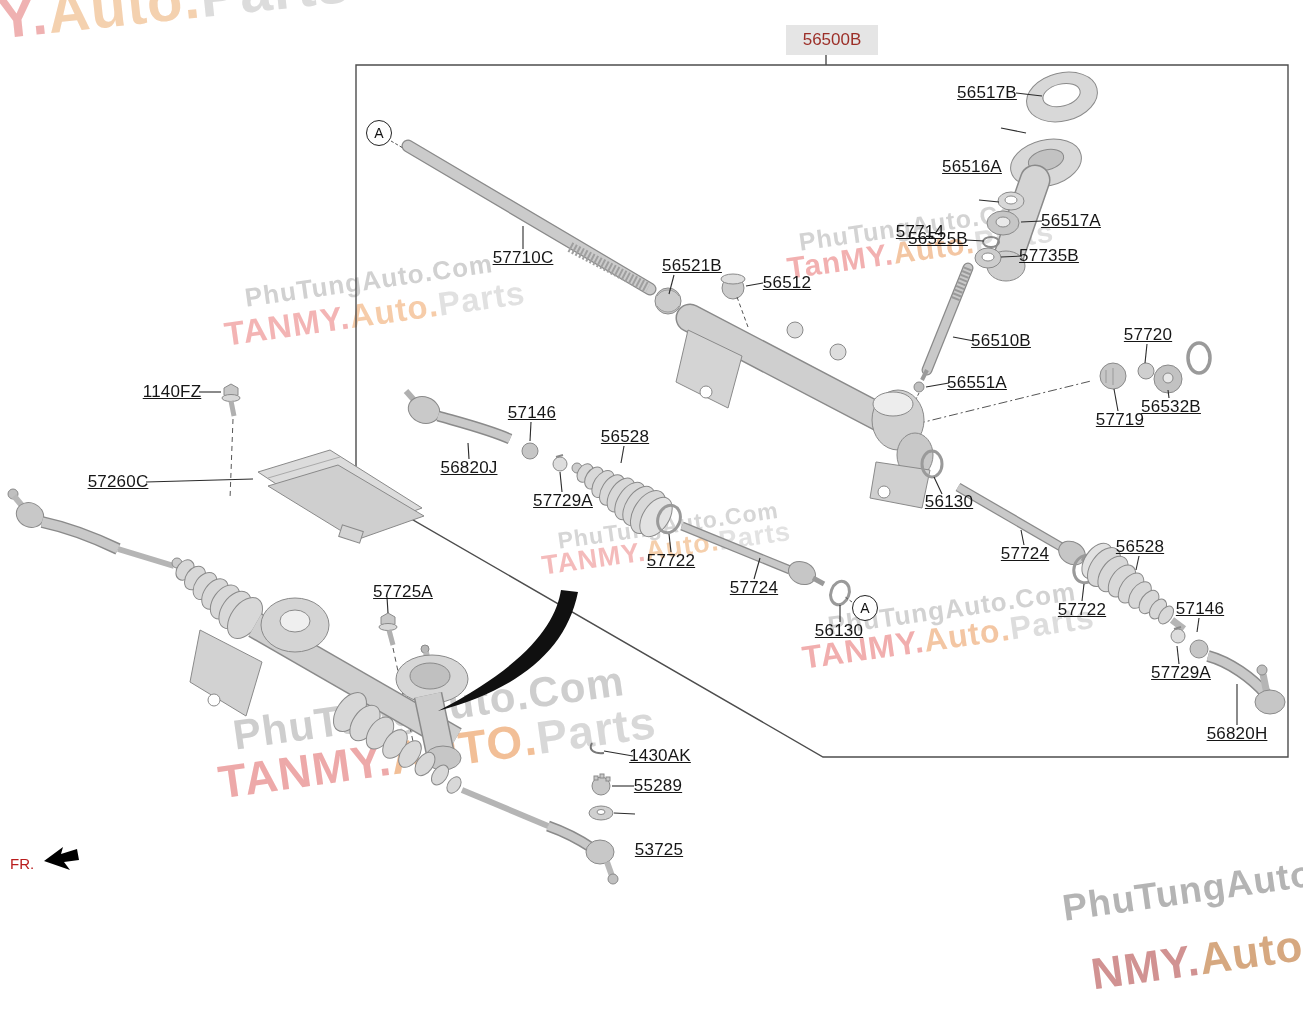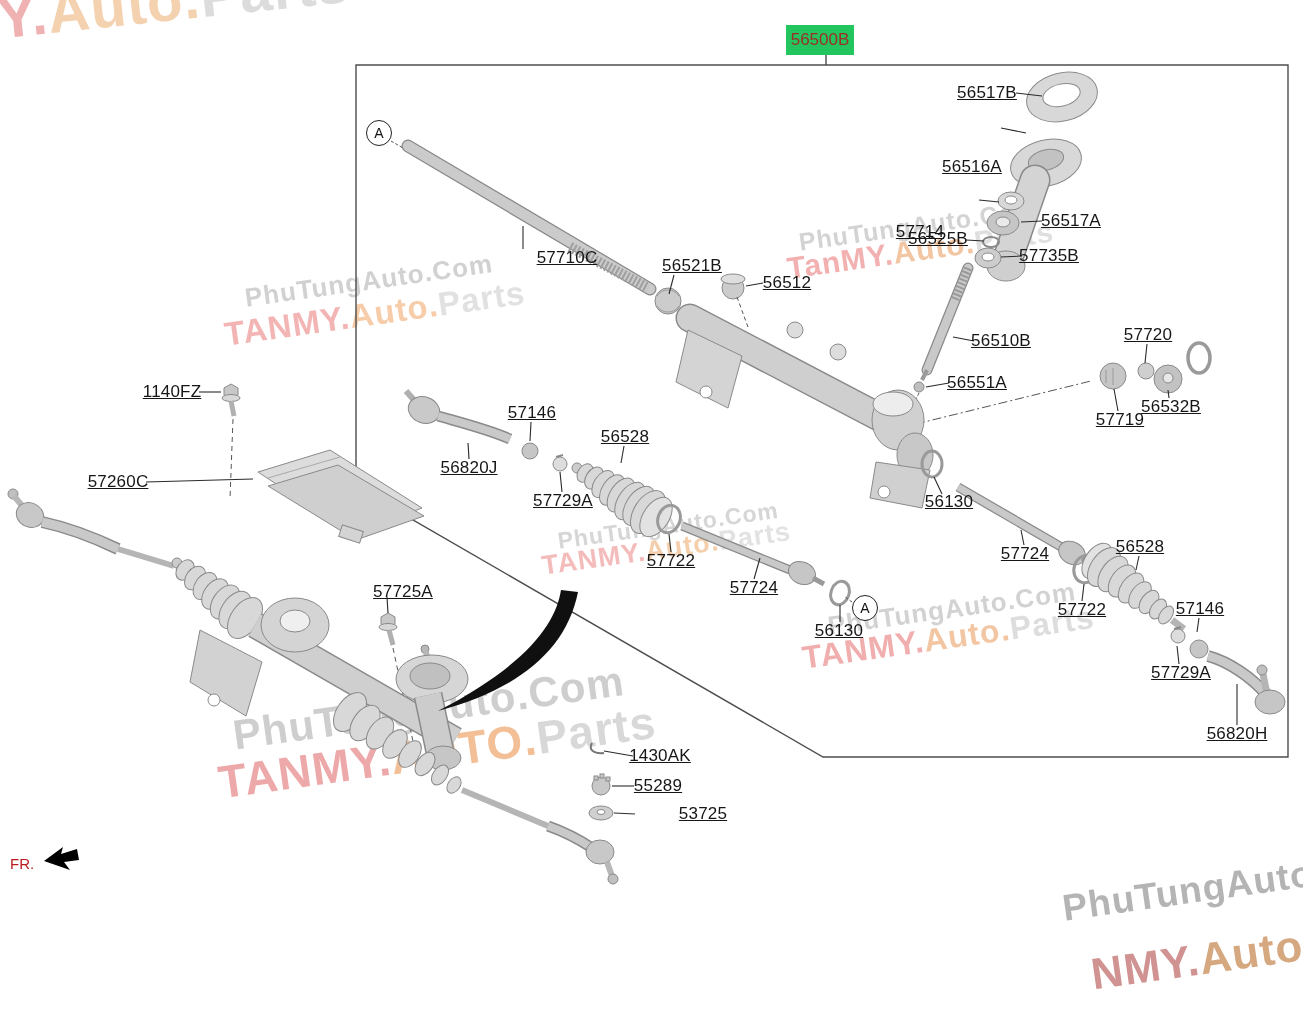--- a/index.html
+++ b/index.html
@@ -1,22 +1,22 @@
 <!DOCTYPE html>
 <html><head>
 <meta charset="utf-8">
 <style>
   html,body{margin:0;padding:0;background:#fff;}
   .stage{position:relative;width:1303px;height:1020px;overflow:hidden;background:#fff;
          font-family:"Liberation Sans",sans-serif;}
   .layer{position:absolute;left:0;top:0;width:1303px;height:1020px;}
   svg.layer{pointer-events:none;}
   .hdr{position:absolute;left:8px;top:5px;font-size:14.5px;color:#1a1a1a;line-height:18px;}
-  .red-label{position:absolute;left:786px;top:25px;width:68px;height:30px;
-             background:#22c55e;color:#9c2f28;font-size:17px;display:flex;
+  .red-label{position:absolute;left:786px;top:25px;width:92px;height:30px;
+             background:#e5e5e5;color:#9c2f28;font-size:17px;display:flex;
              align-items:center;justify-content:center;text-align:right;}
   .plabel{position:absolute;transform:translate(-50%,-50%);font-size:17px;color:#161616;
           white-space:nowrap;letter-spacing:.2px;text-decoration:underline;}
   .marker{position:absolute;transform:translate(-50%,-50%);width:24px;height:24px;
           border:1.6px solid #222;border-radius:50%;background:#fff;font-size:14px;
           color:#111;display:flex;align-items:center;justify-content:center;}
   .wm{position:absolute;font-weight:700;white-space:nowrap;transform-origin:left top;
       opacity:.85;letter-spacing:1px;font-style:normal;pointer-events:none;}
   .fr-wrap{position:absolute;left:10px;top:840px;width:90px;height:50px;}
   .fr-text{position:absolute;left:0;top:15px;font-size:15px;color:#b91c1c;}
@@ -318,21 +318,21 @@
       <div class="plabel" style="left: 972px; top: 128px; margin-top: 39px;">56516A</div>
       <div class="plabel" style="left: 920px; top: 200px; margin-top: 32px;">57714</div>
       <div class="plabel" style="left: 1071px; top: 221px;">56517A</div>
       <div class="plabel" style="left: 938px; top: 239px;">56525B</div>
       <div class="plabel" style="left: 1049px; top: 256px;">57735B</div>
       <div class="plabel" style="left: 1001px; top: 341px;">56510B</div>
       <div class="plabel" style="left: 1148px; top: 335px;">57720</div>
       <div class="plabel" style="left: 1171px; top: 407px;">56532B</div>
       <div class="plabel" style="left: 1120px; top: 420px;">57719</div>
       <div class="plabel" style="left: 977px; top: 383px;">56551A</div>
-      <div class="plabel" style="left: 523px; top: 258px; margin-left: 44px;">57710C</div>
+      <div class="plabel" style="left: 523px; top: 258px;">57710C</div>
       <div class="plabel" style="left: 692px; top: 266px;">56521B</div>
       <div class="plabel" style="left: 787px; top: 283px;">56512</div>
       <div class="plabel" style="left: 172px; top: 392px;">1140FZ</div>
       <div class="plabel" style="left: 118px; top: 482px;">57260C</div>
       <div class="plabel" style="left: 532px; top: 413px;">57146</div>
       <div class="plabel" style="left: 469px; top: 468px;">56820J</div>
       <div class="plabel" style="left: 625px; top: 437px;">56528</div>
       <div class="plabel" style="left: 563px; top: 501px;">57729A</div>
       <div class="plabel" style="left: 671px; top: 561px;">57722</div>
       <div class="plabel" style="left: 754px; top: 588px;">57724</div>
@@ -340,21 +340,21 @@
       <div class="plabel" style="left: 839px; top: 631px;">56130</div>
       <div class="plabel" style="left: 1025px; top: 554px;">57724</div>
       <div class="plabel" style="left: 1082px; top: 610px;">57722</div>
       <div class="plabel" style="left: 1140px; top: 547px;">56528</div>
       <div class="plabel" style="left: 1200px; top: 609px;">57146</div>
       <div class="plabel" style="left: 1181px; top: 673px;">57729A</div>
       <div class="plabel" style="left: 1237px; top: 734px;">56820H</div>
       <div class="plabel" style="left: 387px; top: 592px; margin-left: 16px;">57725A</div>
       <div class="plabel" style="left: 660px; top: 756px;">1430AK</div>
       <div class="plabel" style="left: 658px; top: 786px;">55289</div>
-      <div class="plabel" style="left: 659px; top: 814px; margin-left: 44px;">53725</div>
+      <div class="plabel" style="left: 659px; top: 850px;">53725</div>
       <div class="marker" style="left: 379px; top: 133px;">A</div>
       <div class="marker" style="left: 865px; top: 608px;">A</div>
     </div>
 
 
   <div class="red-label">56500B</div>
 
   <div class="fr-wrap">
     <svg width="90" height="50">
       <path d="M34,21 L53,7 L51,14 L67,9 L69,20 L54,22 L60,30 Z" fill="#000"></path>

